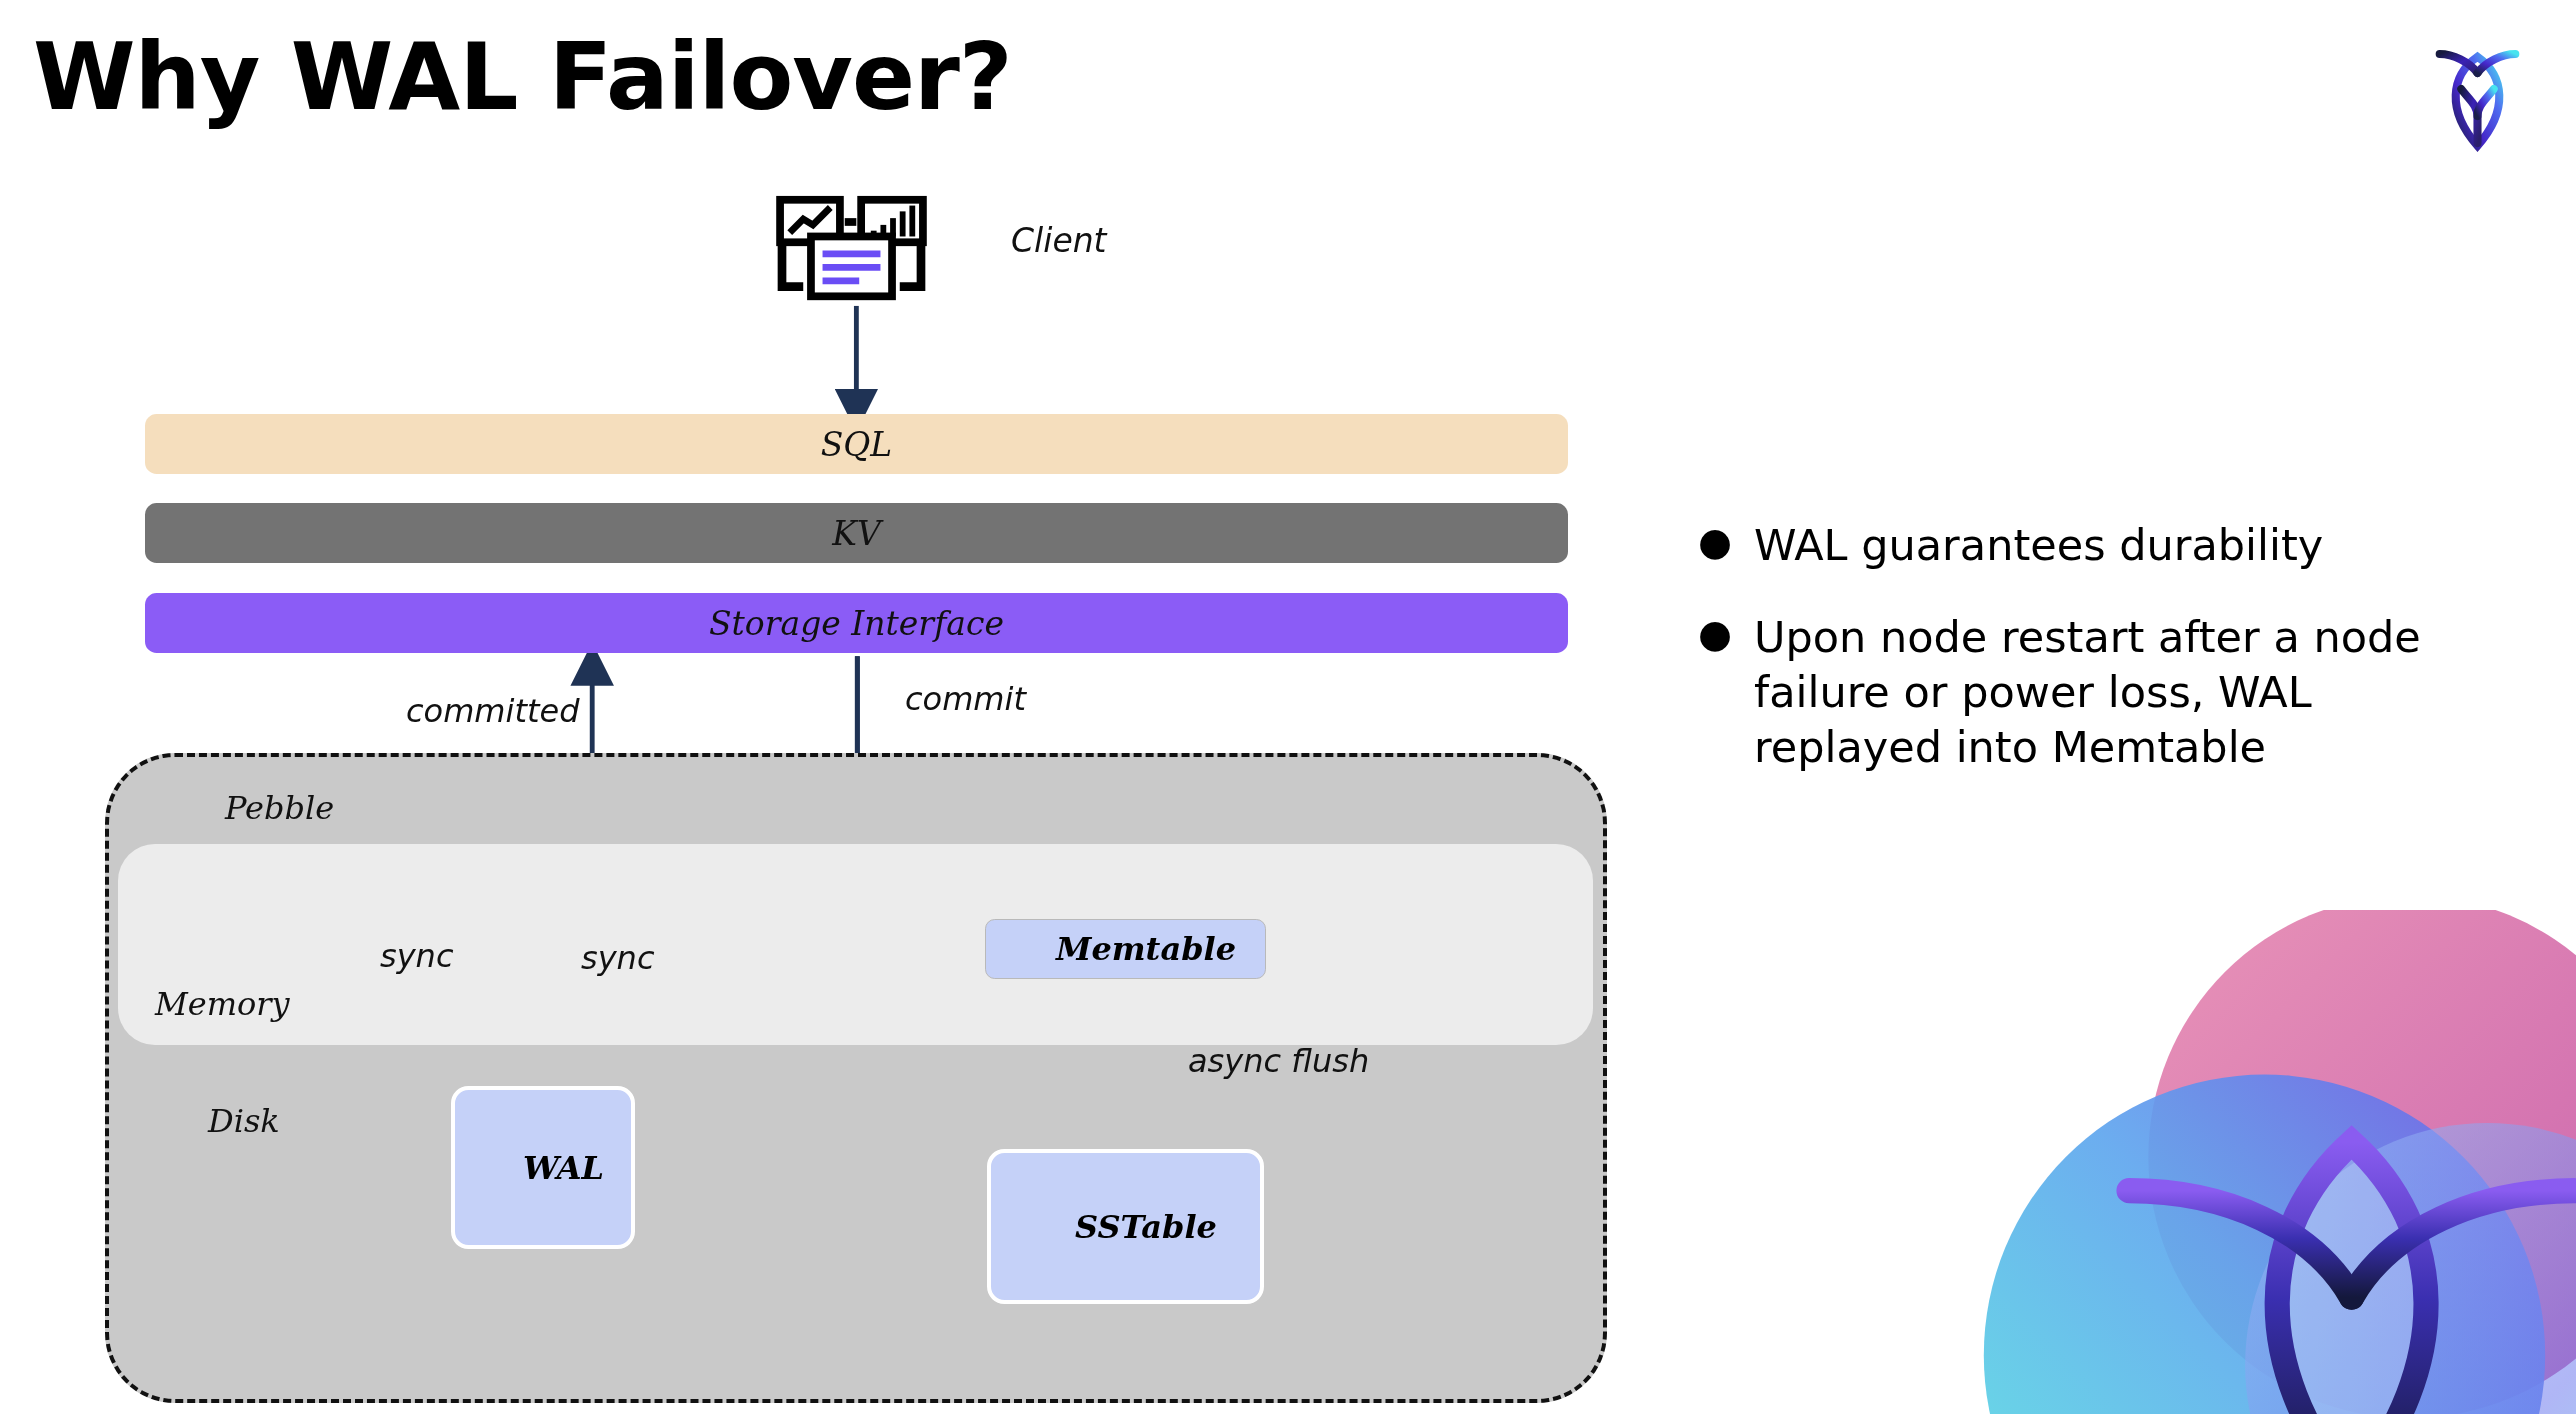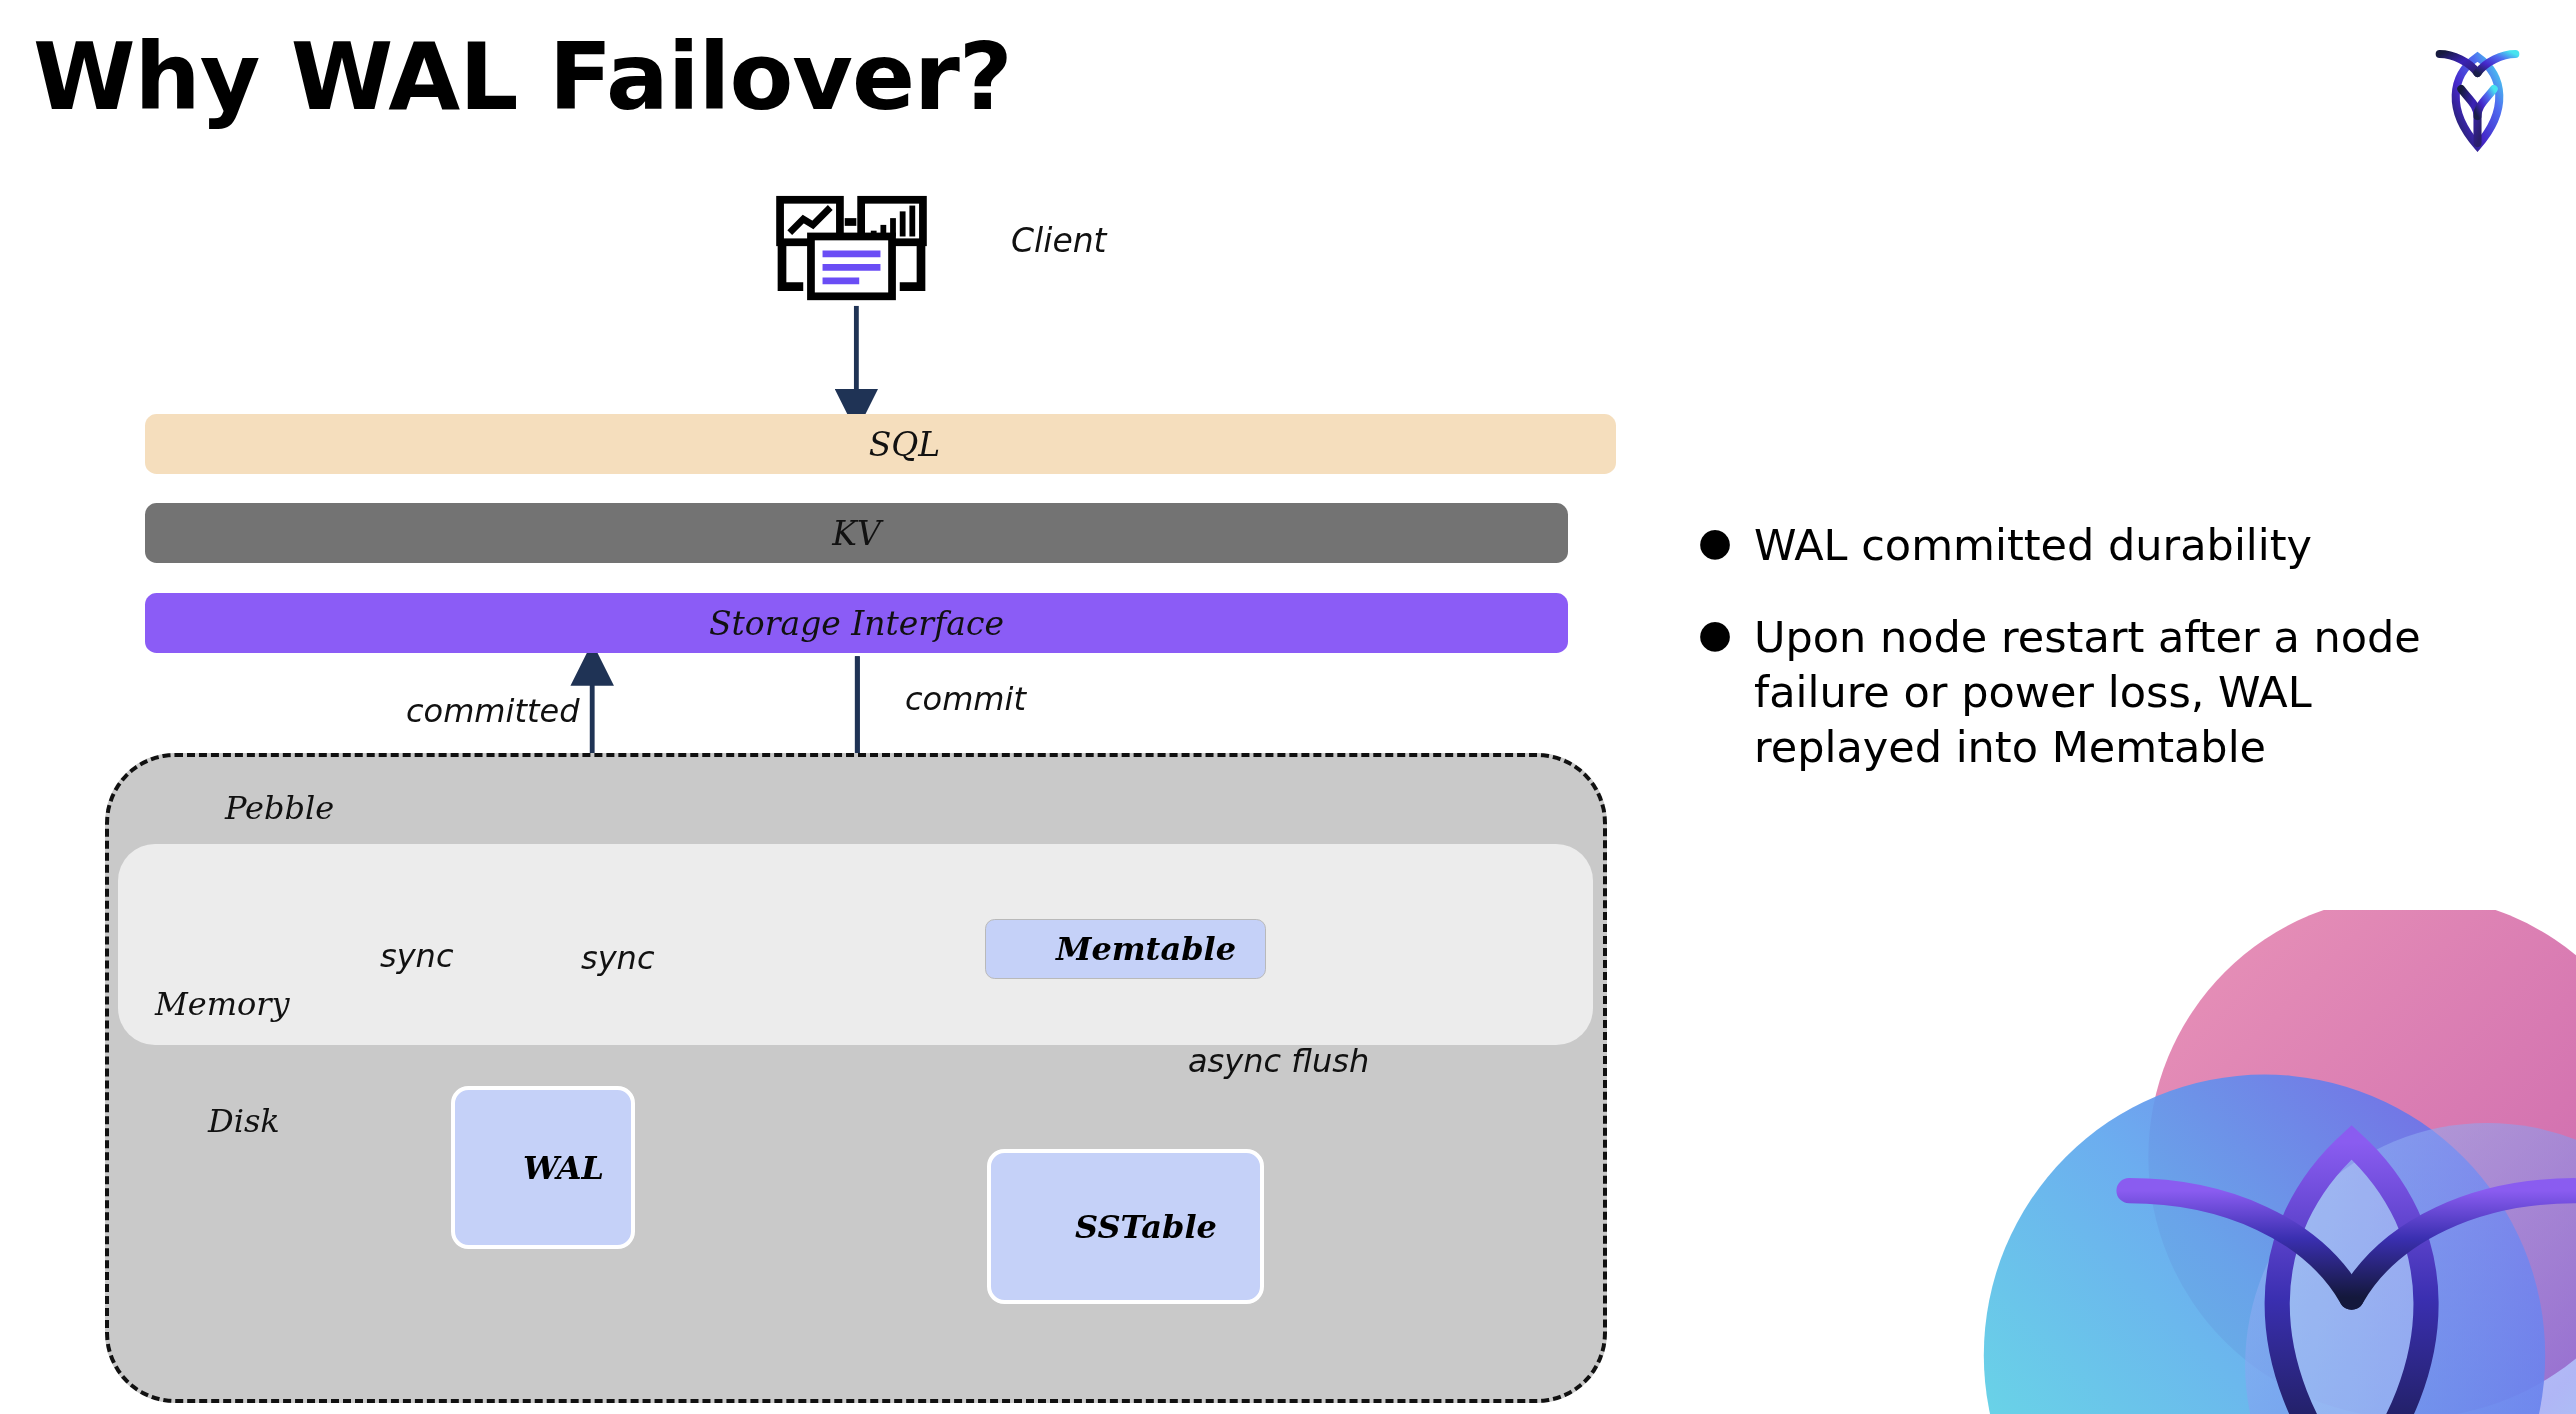--- a/index.html
+++ b/index.html
@@ -24,21 +24,21 @@
   
   #diagram{position:absolute;left:0;top:0;width:1645px;height:1415px;font-style:italic;}
 
   
   .layer-bar{
     position:absolute;border-radius:11.6px;
     display:flex;align-items:center;justify-content:center;
     font-family:"DejaVu Serif","Liberation Serif",serif;
     font-size:33px;color:#111;
   }
-  #bar-sql{left:145px;top:414px;width:1423px;height:60px;background:#f5debd;padding-left:48px;}
+  #bar-sql{left:145px;top:414px;width:1423px;height:60px;background:#f5debd;}
   #bar-kv{left:145px;top:503px;width:1423px;height:60px;background:#737373;}
   #bar-storage{left:145px;top:593px;width:1423px;height:60px;background:#8b5cf6;}
 
   
   #client-icon{position:absolute;left:774px;top:194px;width:155px;height:111px;}
   #client-label{
     position:absolute;left:1011px;top:221px;
     font-size:33px;color:#111;
     font-family:"DejaVu Sans","Liberation Sans",sans-serif;
   }
@@ -231,20 +231,20 @@
   <div id="lbl-committed" class="edge-label">committed</div>
   <div id="lbl-commit" class="edge-label">commit</div>
   <div id="lbl-sync-a" class="edge-label">sync</div>
   <div id="lbl-sync-b" class="edge-label">sync</div>
   <div id="lbl-flush" class="edge-label">async flush</div>
 </div>
 
 <div id="bullets">
   <div class="bullet-row">
     <span class="bullet-dot">●</span>
-    <span class="bullet-text">WAL committed durability</span>
+    <span class="bullet-text">WAL guarantees durability</span>
   </div>
   <div class="bullet-row">
     <span class="bullet-dot">●</span>
     <span class="bullet-text">Upon node restart after a node failure or power loss, WAL replayed into Memtable</span>
   </div>
 </div>
 
 
 </body></html>

